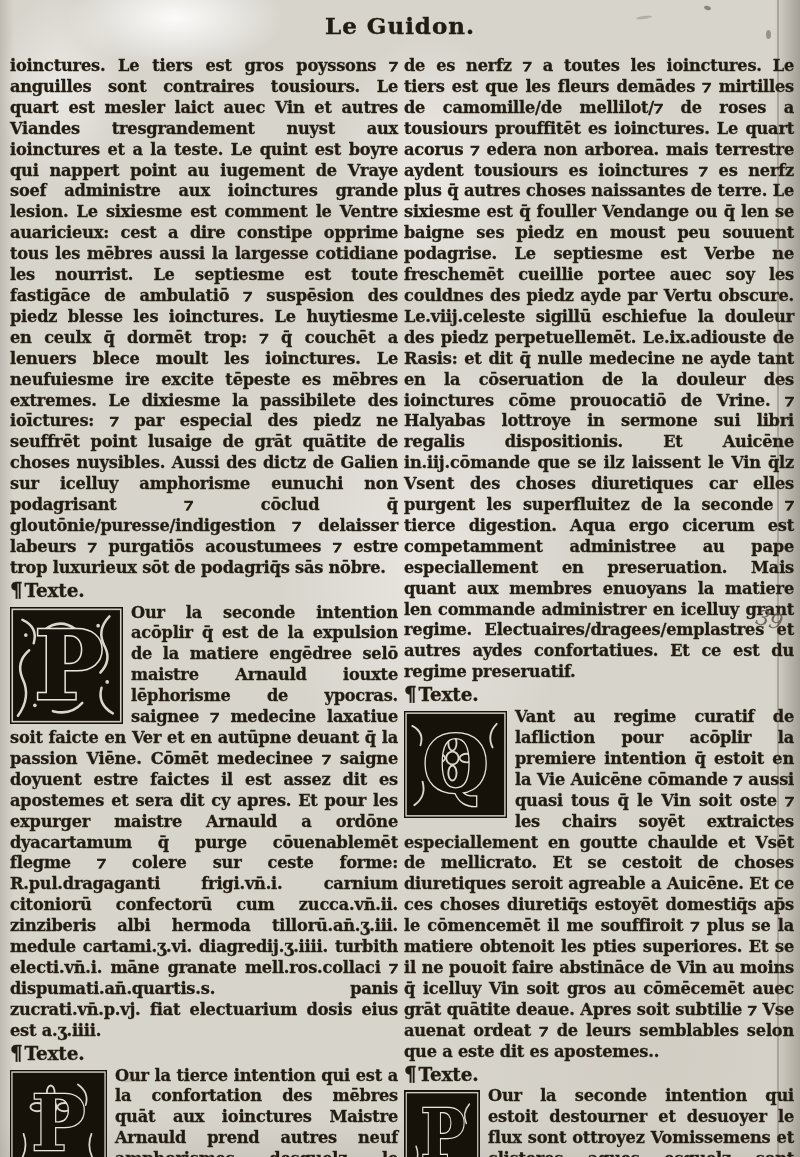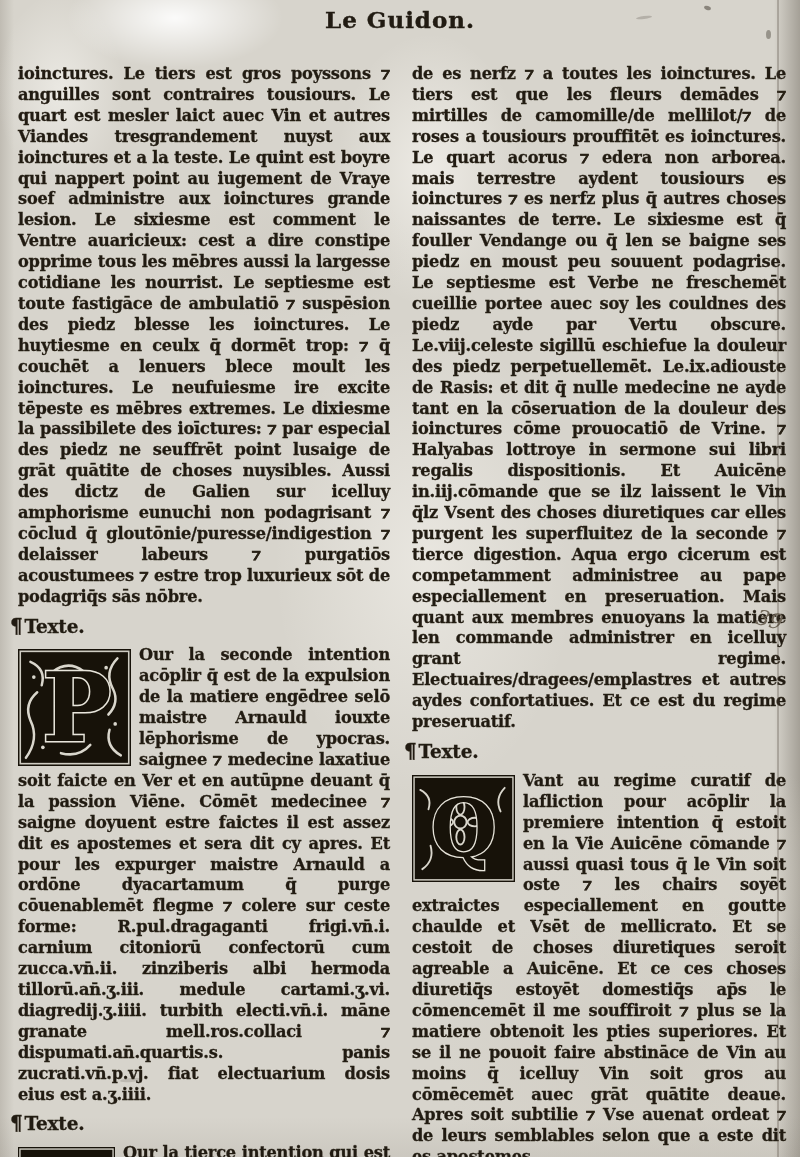--- a/index.html
+++ b/index.html
@@ -15,33 +15,33 @@
       radial-gradient(ellipse 160px 110px at 300px 250px, rgba(200,195,185,.4), transparent 70%),
       radial-gradient(ellipse 300px 240px at 660px 1060px, rgba(205,200,189,.55), transparent 72%),
       radial-gradient(ellipse 240px 180px at 700px 880px, rgba(214,210,200,.6), transparent 70%),
       linear-gradient(to right, rgba(110,102,90,.22) 0, rgba(110,102,90,0) 14px),
       linear-gradient(to left, rgba(82,75,64,.38) 0, rgba(82,75,64,0) 26px),
       linear-gradient(to top, rgba(120,112,100,.12) 0, rgba(120,112,100,0) 40px);
     font-family:"DejaVu Serif","Liberation Serif",serif;
     color:#211b12;
   }
   .page-header{
-    position:absolute;left:0;top:6px;width:100%;text-align:center;
+    position:absolute;left:0;top:12px;width:100%;text-align:center;
     font-size:23px;font-weight:bold;letter-spacing:1px;
     -webkit-text-stroke:.4px #211b12;
   }
   .col{
     position:absolute;top:56px;
     font-size:16.2px;line-height:20.9px;font-weight:bold;
     text-align:justify;letter-spacing:-0.2px;
     -webkit-text-stroke:.3px #2a2317;
   }
   .col-left{left:10px;width:388px;}
   .col-right{left:404px;width:390px;}
-  .para{margin:8px;}
+  .para{margin:0;}
   .texte-heading{
     text-align:left;font-size:18.5px;margin:1px 0;clear:both;font-weight:bold;
   }
   .pilcrow{font-size:20px;margin-right:2px;}
   .initial{float:left;margin:4px 8px 1px 0;display:block;}
   .initial svg{display:block;width:100%;height:100%;}
   .v-p-large{width:113px;height:117px;}
   .v-p-flower{width:97px;height:103px;}
   .v-q-flower{width:103px;height:107px;}
   .v-p-small{width:76px;height:88px;}

